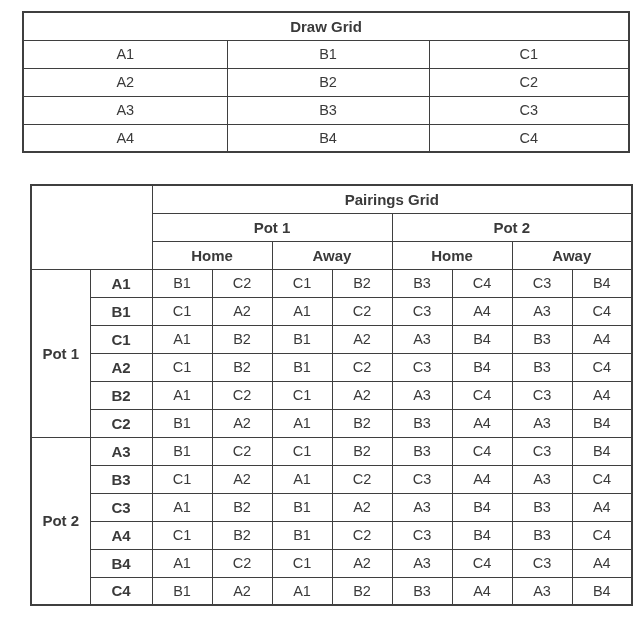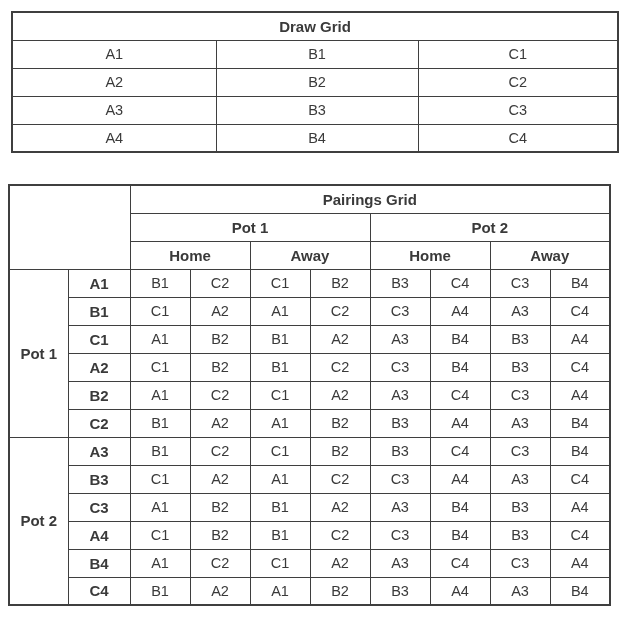--- a/index.html
+++ b/index.html
@@ -24,25 +24,25 @@
     text-align: center;
     vertical-align: middle;
     font-size: 14.5px;
     padding: 0;
     height: 28px;
     overflow: hidden;
     white-space: nowrap;
   }
   td.bold { font-weight: bold; font-size: 15px; }
   .draw-table {
-    margin: 11px 0 0 11px;
+    margin: 11px 0 0 22px;
     width: 606px;
   }
   .pair-table {
-    margin: 31px 0 0 8px;
+    margin: 31px 0 0 30px;
     width: 600px;
   }
 </style>
 </head>
 <body>
 
 <table class="draw-table">
   <colgroup>
       <col style="width:204px">
       <col style="width:202px">

